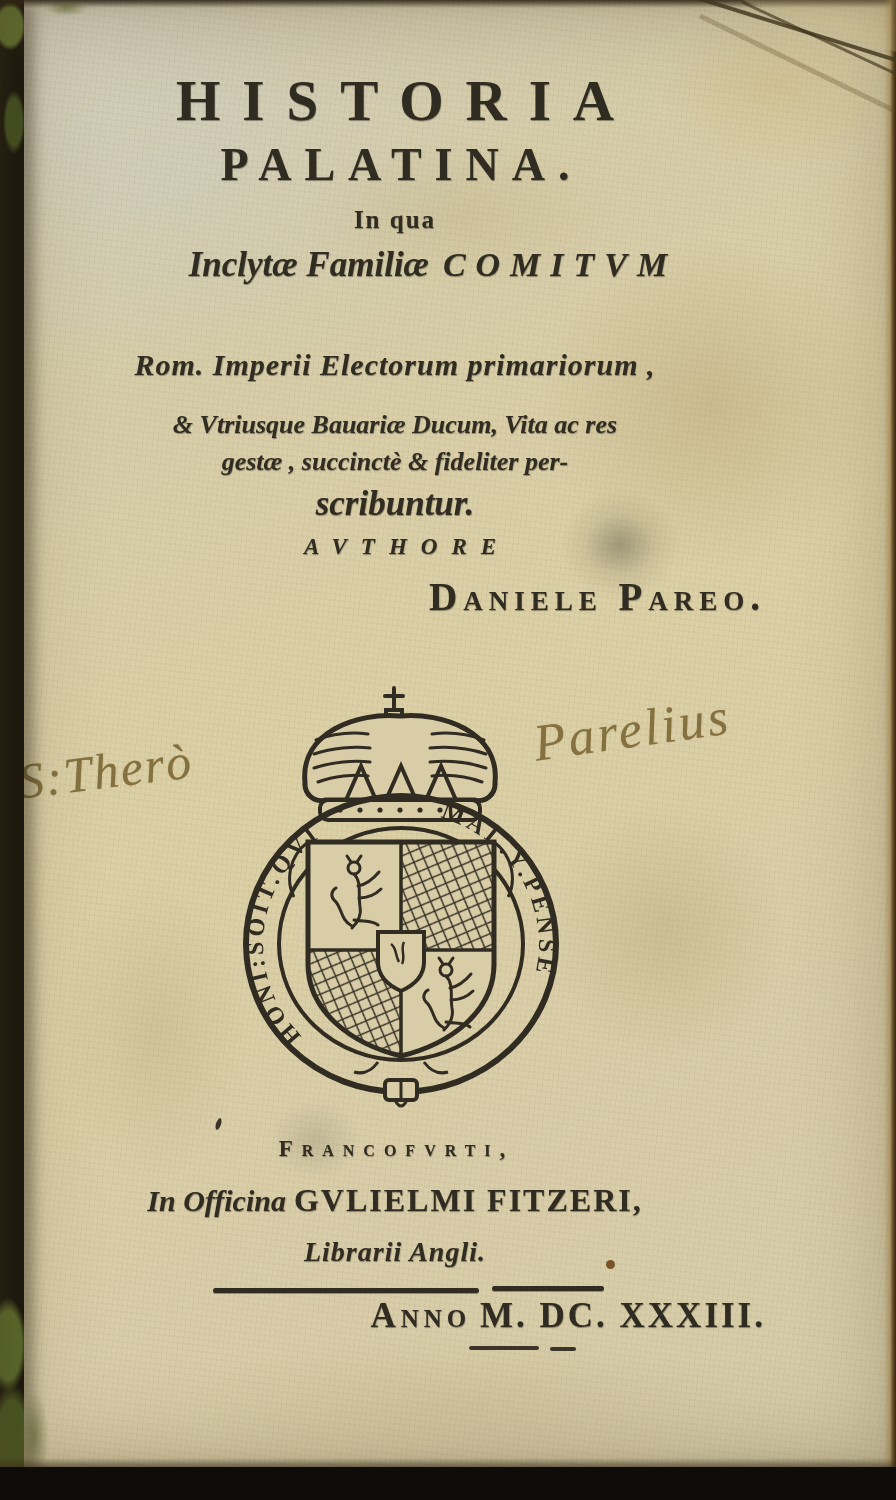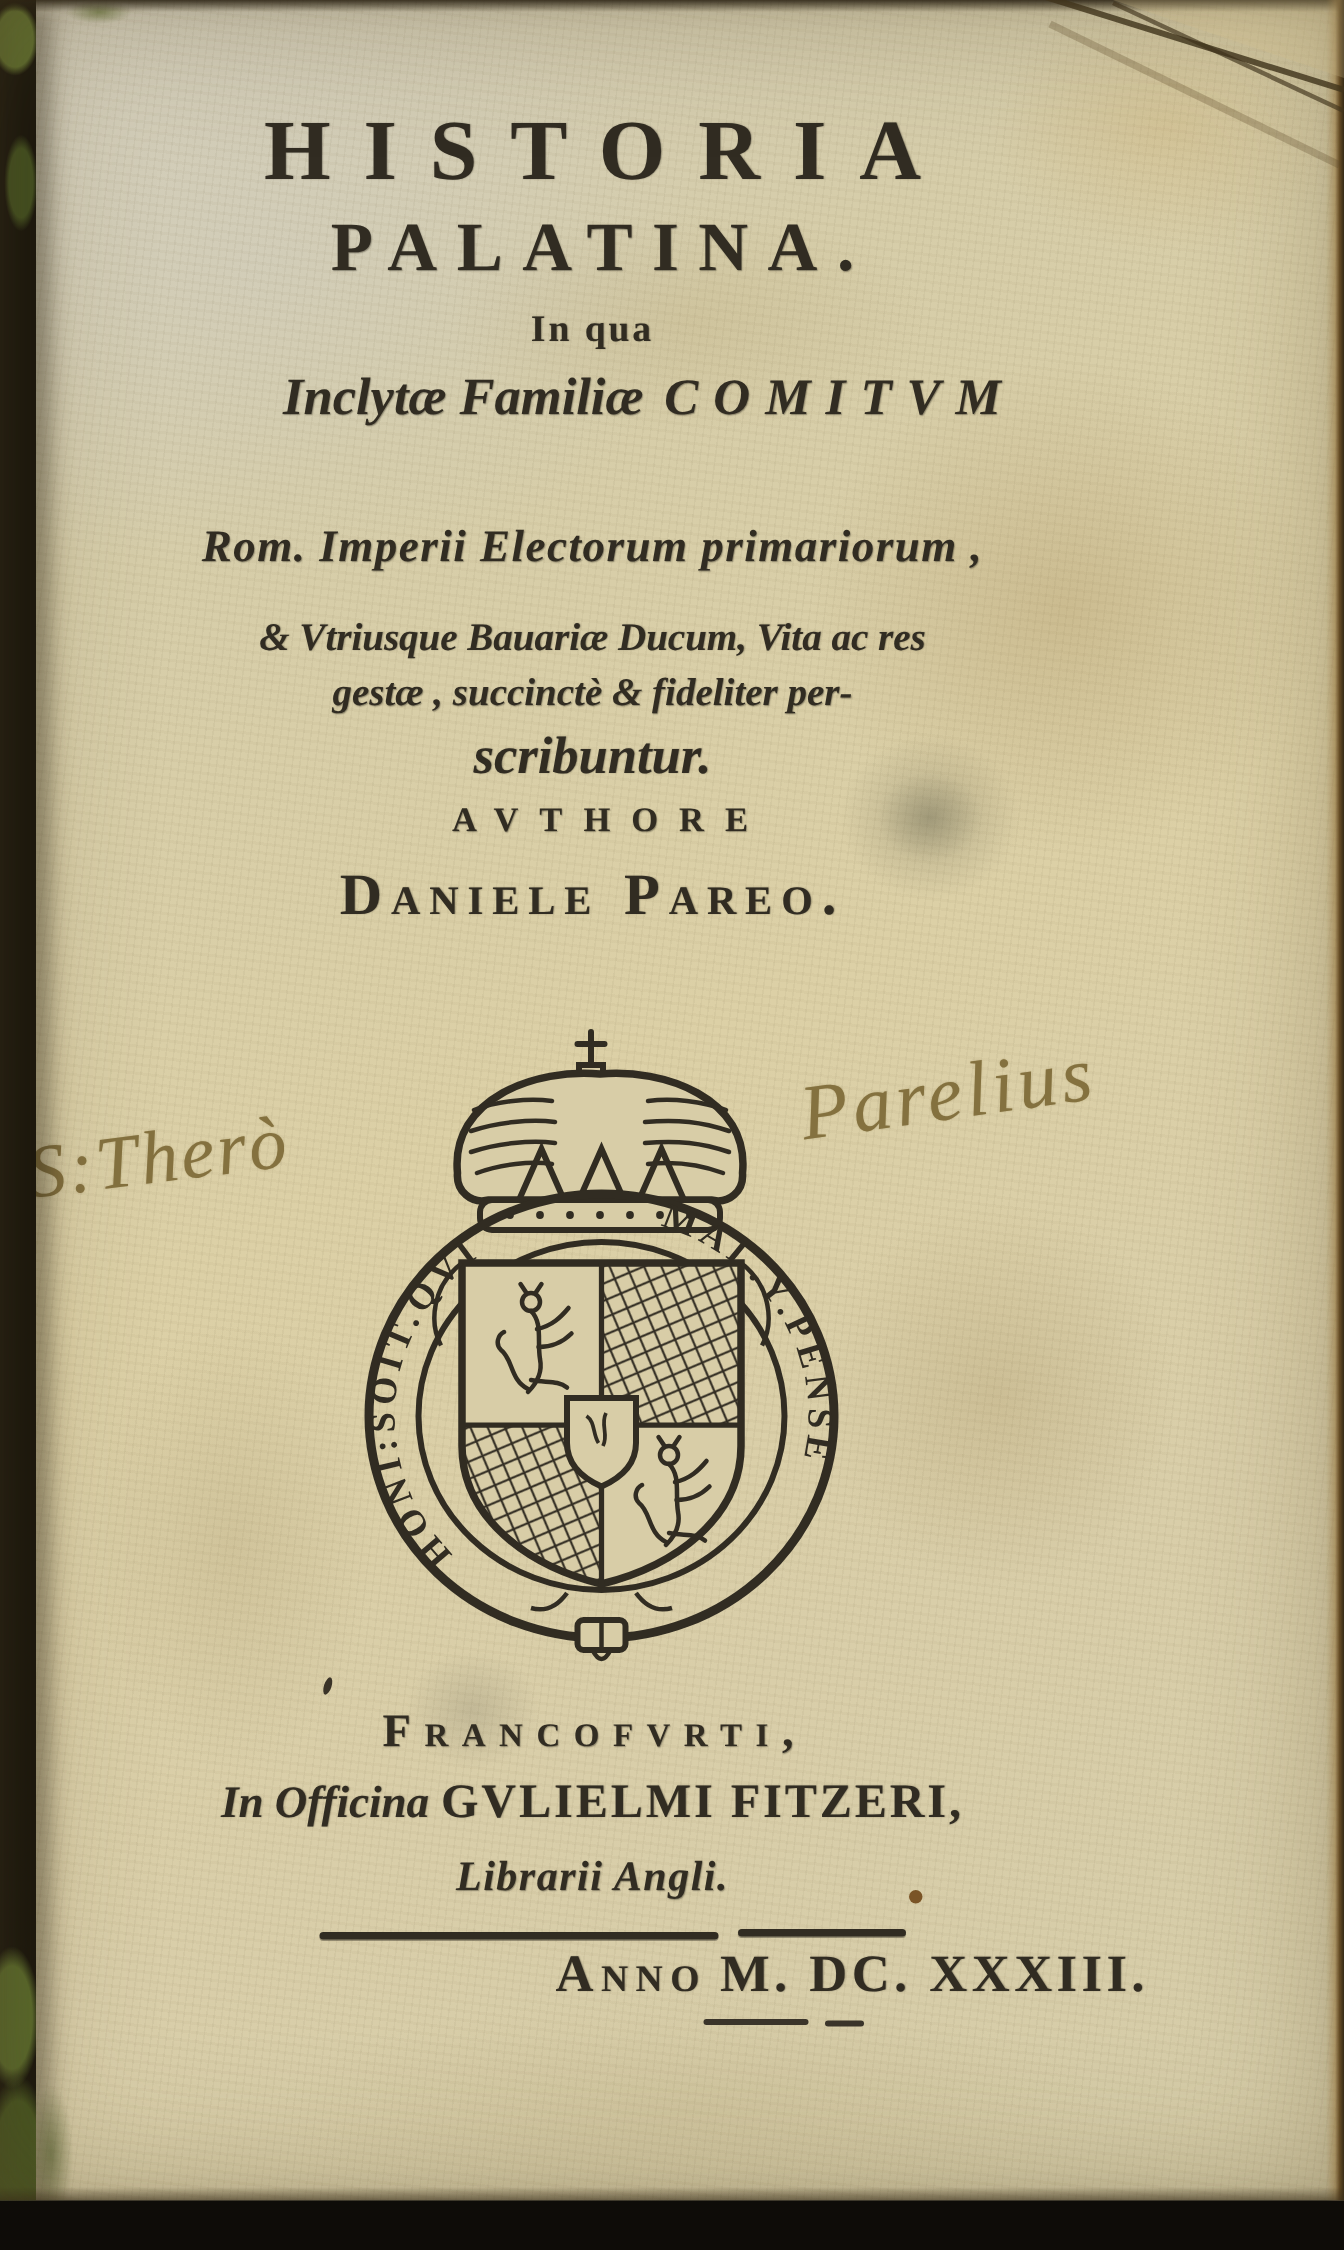--- a/index.html
+++ b/index.html
@@ -54,23 +54,23 @@
   .t1{top:68px;font-size:57px;font-weight:700;letter-spacing:22px;padding-left:22px;}
   .t2{top:138px;font-size:46px;font-weight:700;letter-spacing:13px;padding-left:13px;}
   .t3{top:206px;font-size:25px;font-weight:700;letter-spacing:2px;}
   .fam{top:245px;font-size:35px;font-weight:700;font-style:italic;margin-left:38px;}
   .fam .caps{letter-spacing:10px;font-size:34px;padding-left:14px;}
   .pal{top:306px;font-size:33px;font-weight:700;letter-spacing:6px;}
   .rom{top:348px;font-size:30px;font-weight:700;font-style:italic;letter-spacing:1px;}
   .utr{top:410px;font-size:26px;font-weight:700;font-style:italic;}
   .ges{top:447px;font-size:26px;font-weight:700;font-style:italic;}
   .scr{top:484px;font-size:35px;font-weight:700;font-style:italic;}
-  .aut{top:534px;font-size:23px;font-weight:700;letter-spacing:14px;padding-left:24px;}
-  .nam{top:574px;font-size:39px;font-weight:700;font-variant:small-caps;letter-spacing:6px;}
-  .fra{top:1136px;font-size:31px;font-weight:700;font-variant:small-caps;letter-spacing:9px;padding-left:3px;}
+  .aut{top:534px;font-size:23px;font-weight:700;letter-spacing:14px;padding-left:24px;font-style:italic;}
+  .nam{top:574px;font-size:39px;font-weight:700;font-variant:small-caps;letter-spacing:6px;text-align:right;}
+  .fra{top:1136px;font-size:23px;font-weight:700;font-variant:small-caps;letter-spacing:9px;padding-left:3px;}
   .off{top:1182px;font-size:32px;font-weight:700;}
   .off .it{font-style:italic;font-size:30px;}
   .off .caps{letter-spacing:2px;}
   .lib{top:1236px;font-size:28px;font-weight:700;font-style:italic;letter-spacing:1px;}
   .ann{top:1296px;font-size:35px;font-weight:700;text-align:right;}
   .ann .sc{font-variant:small-caps;letter-spacing:5px;}
   .ann .nm{letter-spacing:3px;}
 
   .rule{position:absolute;height:5px;background:#312c22;border-radius:3px;
     box-shadow:0 1px 0 rgba(49,44,34,.4);}

